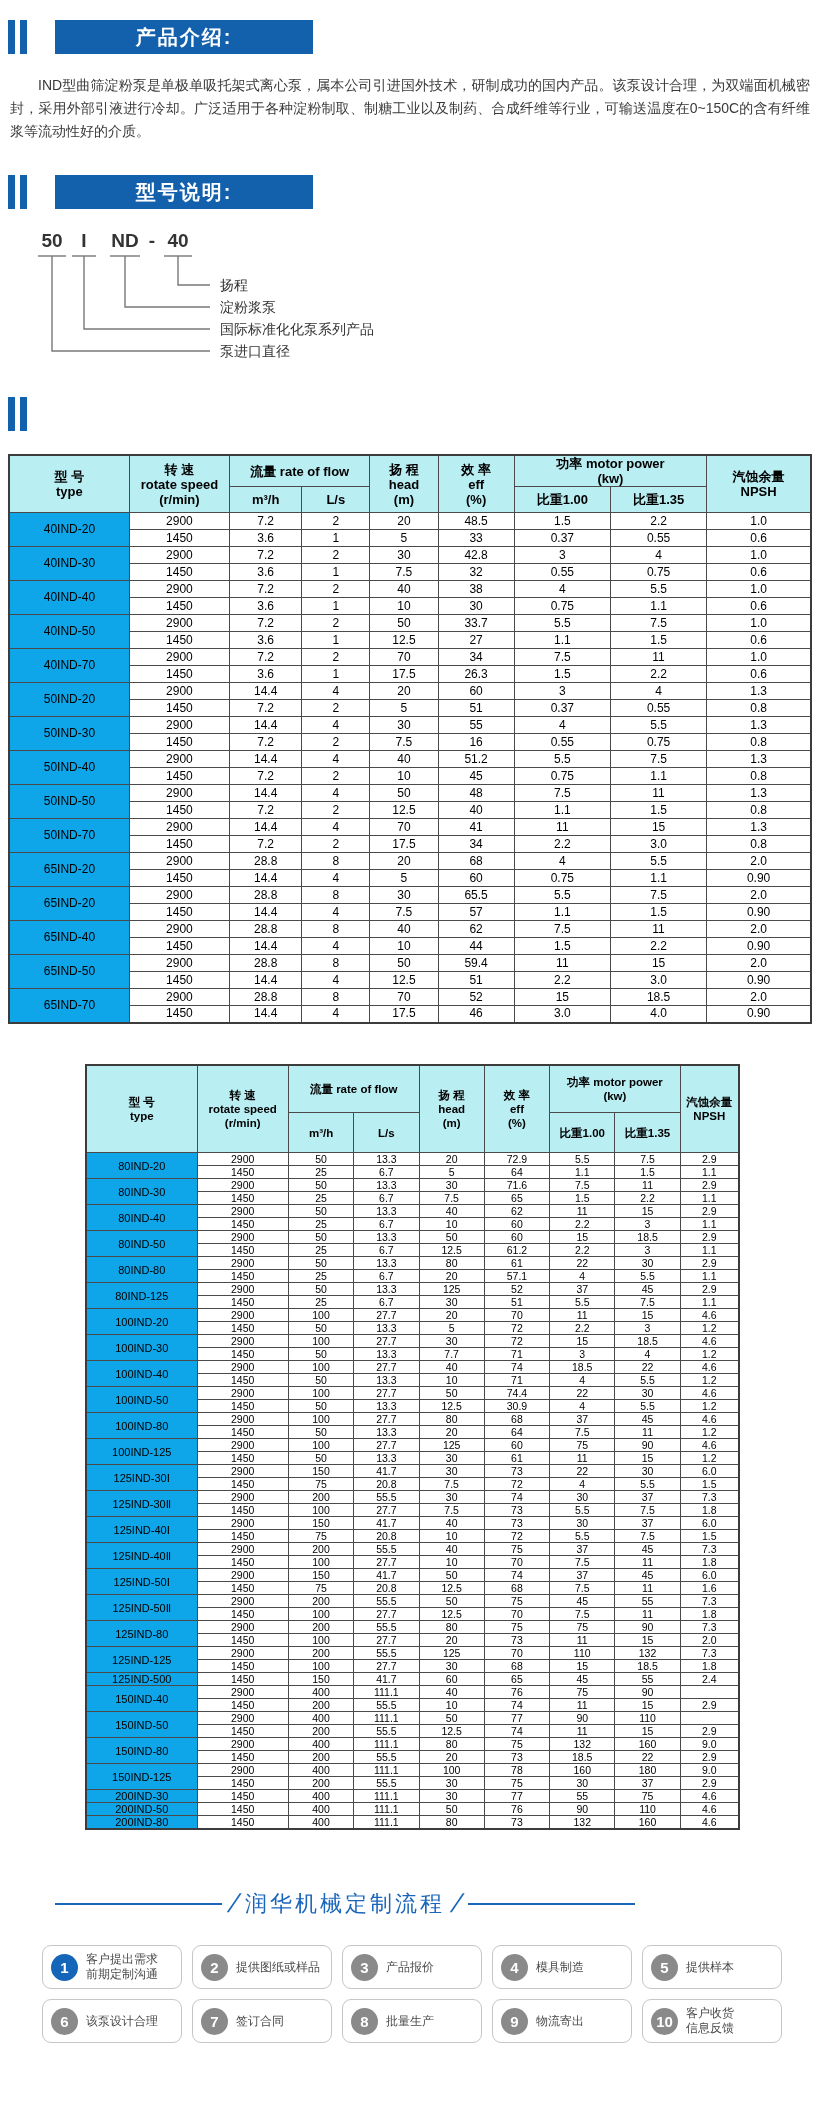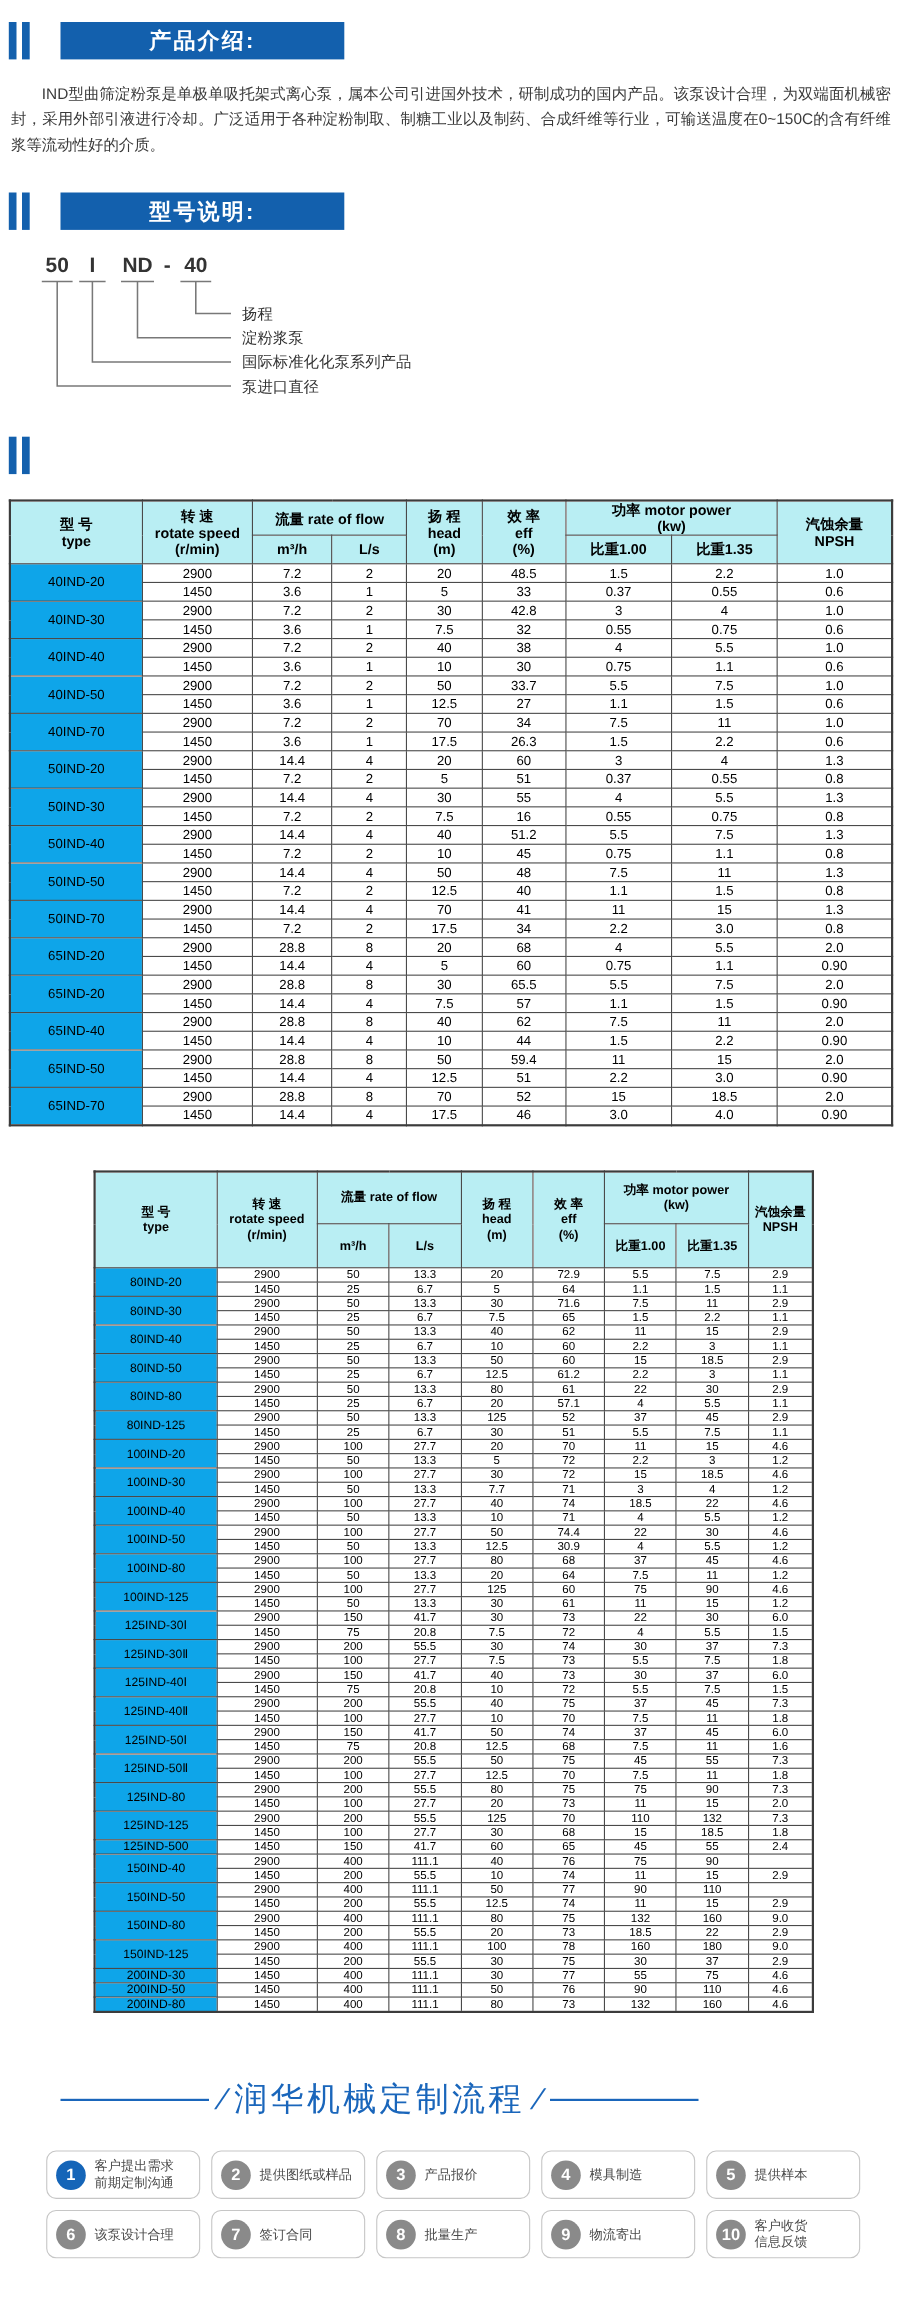--- a/index.html
+++ b/index.html
@@ -51,21 +51,21 @@
   table.t2 thead tr:nth-child(2) th { height: 40px; }
   table.t2 td { font-size: 10.5px; height: 13px; line-height: 12px; }
   td.type-cell { background: #0ea5e9; }
   table.t2 td.type-cell { font-size: 11px; }
 
   
   .flow { margin-top: 58px; }
   .flow-title-row { display: flex; align-items: center; margin-left: 55px; width: 580px; }
   .flow-line { flex: 1; border-top: 2px solid #1a66bb; }
   .flow-slash { color: #1a66bb; font-size: 26px; font-style: italic; margin: 0 8px; transform: skewX(-12deg); }
-  .flow-title { color: #1a66bb; font-size: 30px; font-weight: 500; letter-spacing: 3px; white-space: nowrap; }
+  .flow-title { color: #1a66bb; font-size: 22px; font-weight: 500; letter-spacing: 3px; white-space: nowrap; }
   .flow-grid { width: 742px; margin: 26px 0 0 42px; display: flex; flex-wrap: wrap; gap: 10px 10px; }
   .flow-card {
     width: 140px; height: 44px; border: 1px solid #c6c6c6; border-radius: 9px;
     background: #fff; display: flex; align-items: center; padding-left: 8px; gap: 8px;
   }
   .step-circle {
     width: 27px; height: 27px; min-width: 27px; border-radius: 50%;
     color: #fff; font-size: 15px; font-weight: bold;
     display: flex; align-items: center; justify-content: center;
   }

